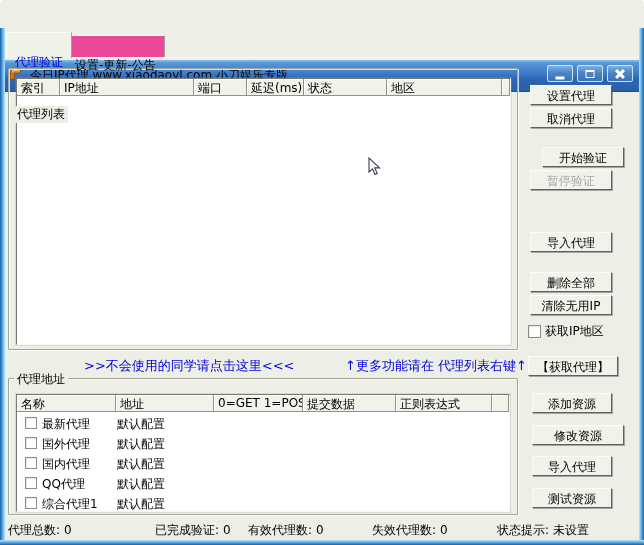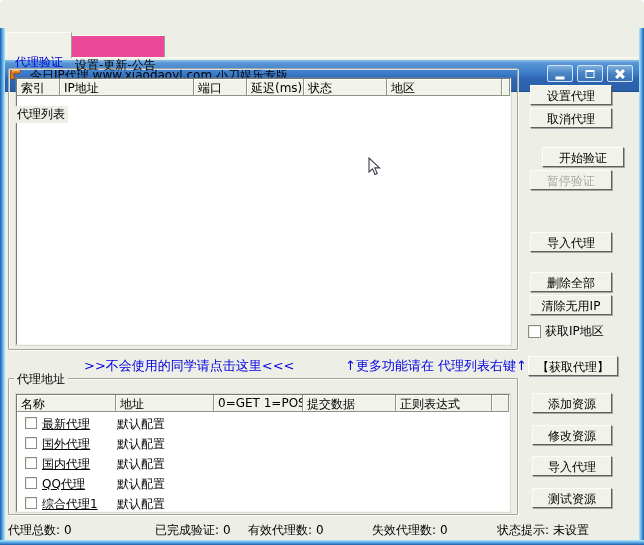--- a/index.html
+++ b/index.html
@@ -50,21 +50,21 @@
   
   .lv { position:absolute; background:#fff; border:1px solid;
     border-color:#787b6f #f7f8f1 #f7f8f1 #787b6f; box-shadow:0 0 0 1px rgba(160,163,150,.25); }
   .lv-header { position:absolute; left:0; top:0; right:0; height:17px; display:flex; }
   .hcell { height:17px; background:#f1f2ea; border-right:1px solid #8f9286; border-bottom:1px solid #8f9286;
     box-shadow:inset 1px 1px 0 #fff; padding:1px 0 0 4px; white-space:nowrap; overflow:hidden; font-size:12px; }
 
   .src-row { position:absolute; left:0; height:20px; width:100%; }
   .row-check { position:absolute; left:8px; top:3px; width:12px; height:12px; background:#fff;
     border:1px solid #8a8d82; box-shadow:inset 1px 1px 0 rgba(0,0,0,.08); }
-  .row-name { position:absolute; left:25px; top:2px; white-space:nowrap;text-decoration:underline; }
+  .row-name { position:absolute; left:25px; top:2px; white-space:nowrap; }
   .row-addr { position:absolute; left:100px; top:2px; white-space:nowrap; }
 
   
   .btn { position:absolute; width:82px; height:20px; background:#f1f2e9;
     border:1px solid; border-color:#fdfdf8 #5f6257 #5f6257 #fdfdf8;
     box-shadow:1px 1px 0 rgba(80,70,95,.45);
     font-size:12px; text-align:center; padding-top:2px; cursor:default; white-space:nowrap; }
   .btn.disabled { color:#a2a49b; text-shadow:1px 1px 0 #fff; }
 
   .checkline { position:absolute; display:flex; align-items:center; white-space:nowrap; }
@@ -182,21 +182,21 @@
       <span class="row-addr">默认配置</span>
     </div>
     <div class="src-row" style="top:99px;">
       <span class="row-check"></span>
       <span class="row-name">综合代理1</span>
       <span class="row-addr">默认配置</span>
     </div>
   </div>
 
   <div class="btn" style="left:532px; top:393px; width:80px;">添加资源</div>
-  <div class="btn" style="left:532px; top:425px; width:80px;">修改资源</div>
+  <div class="btn" style="left:532px; top:425px; width:92px;">修改资源</div>
   <div class="btn" style="left:532px; top:456px; width:80px;">导入代理</div>
   <div class="btn" style="left:532px; top:488px; width:80px;">测试资源</div>
 
   <div class="status-item" style="left:8px;">
     <span>代理总数:</span>
     <span>0</span>
   </div>
   <div class="status-item" style="left:155px;">
     <span>已完成验证:</span>
     <span>0</span>

